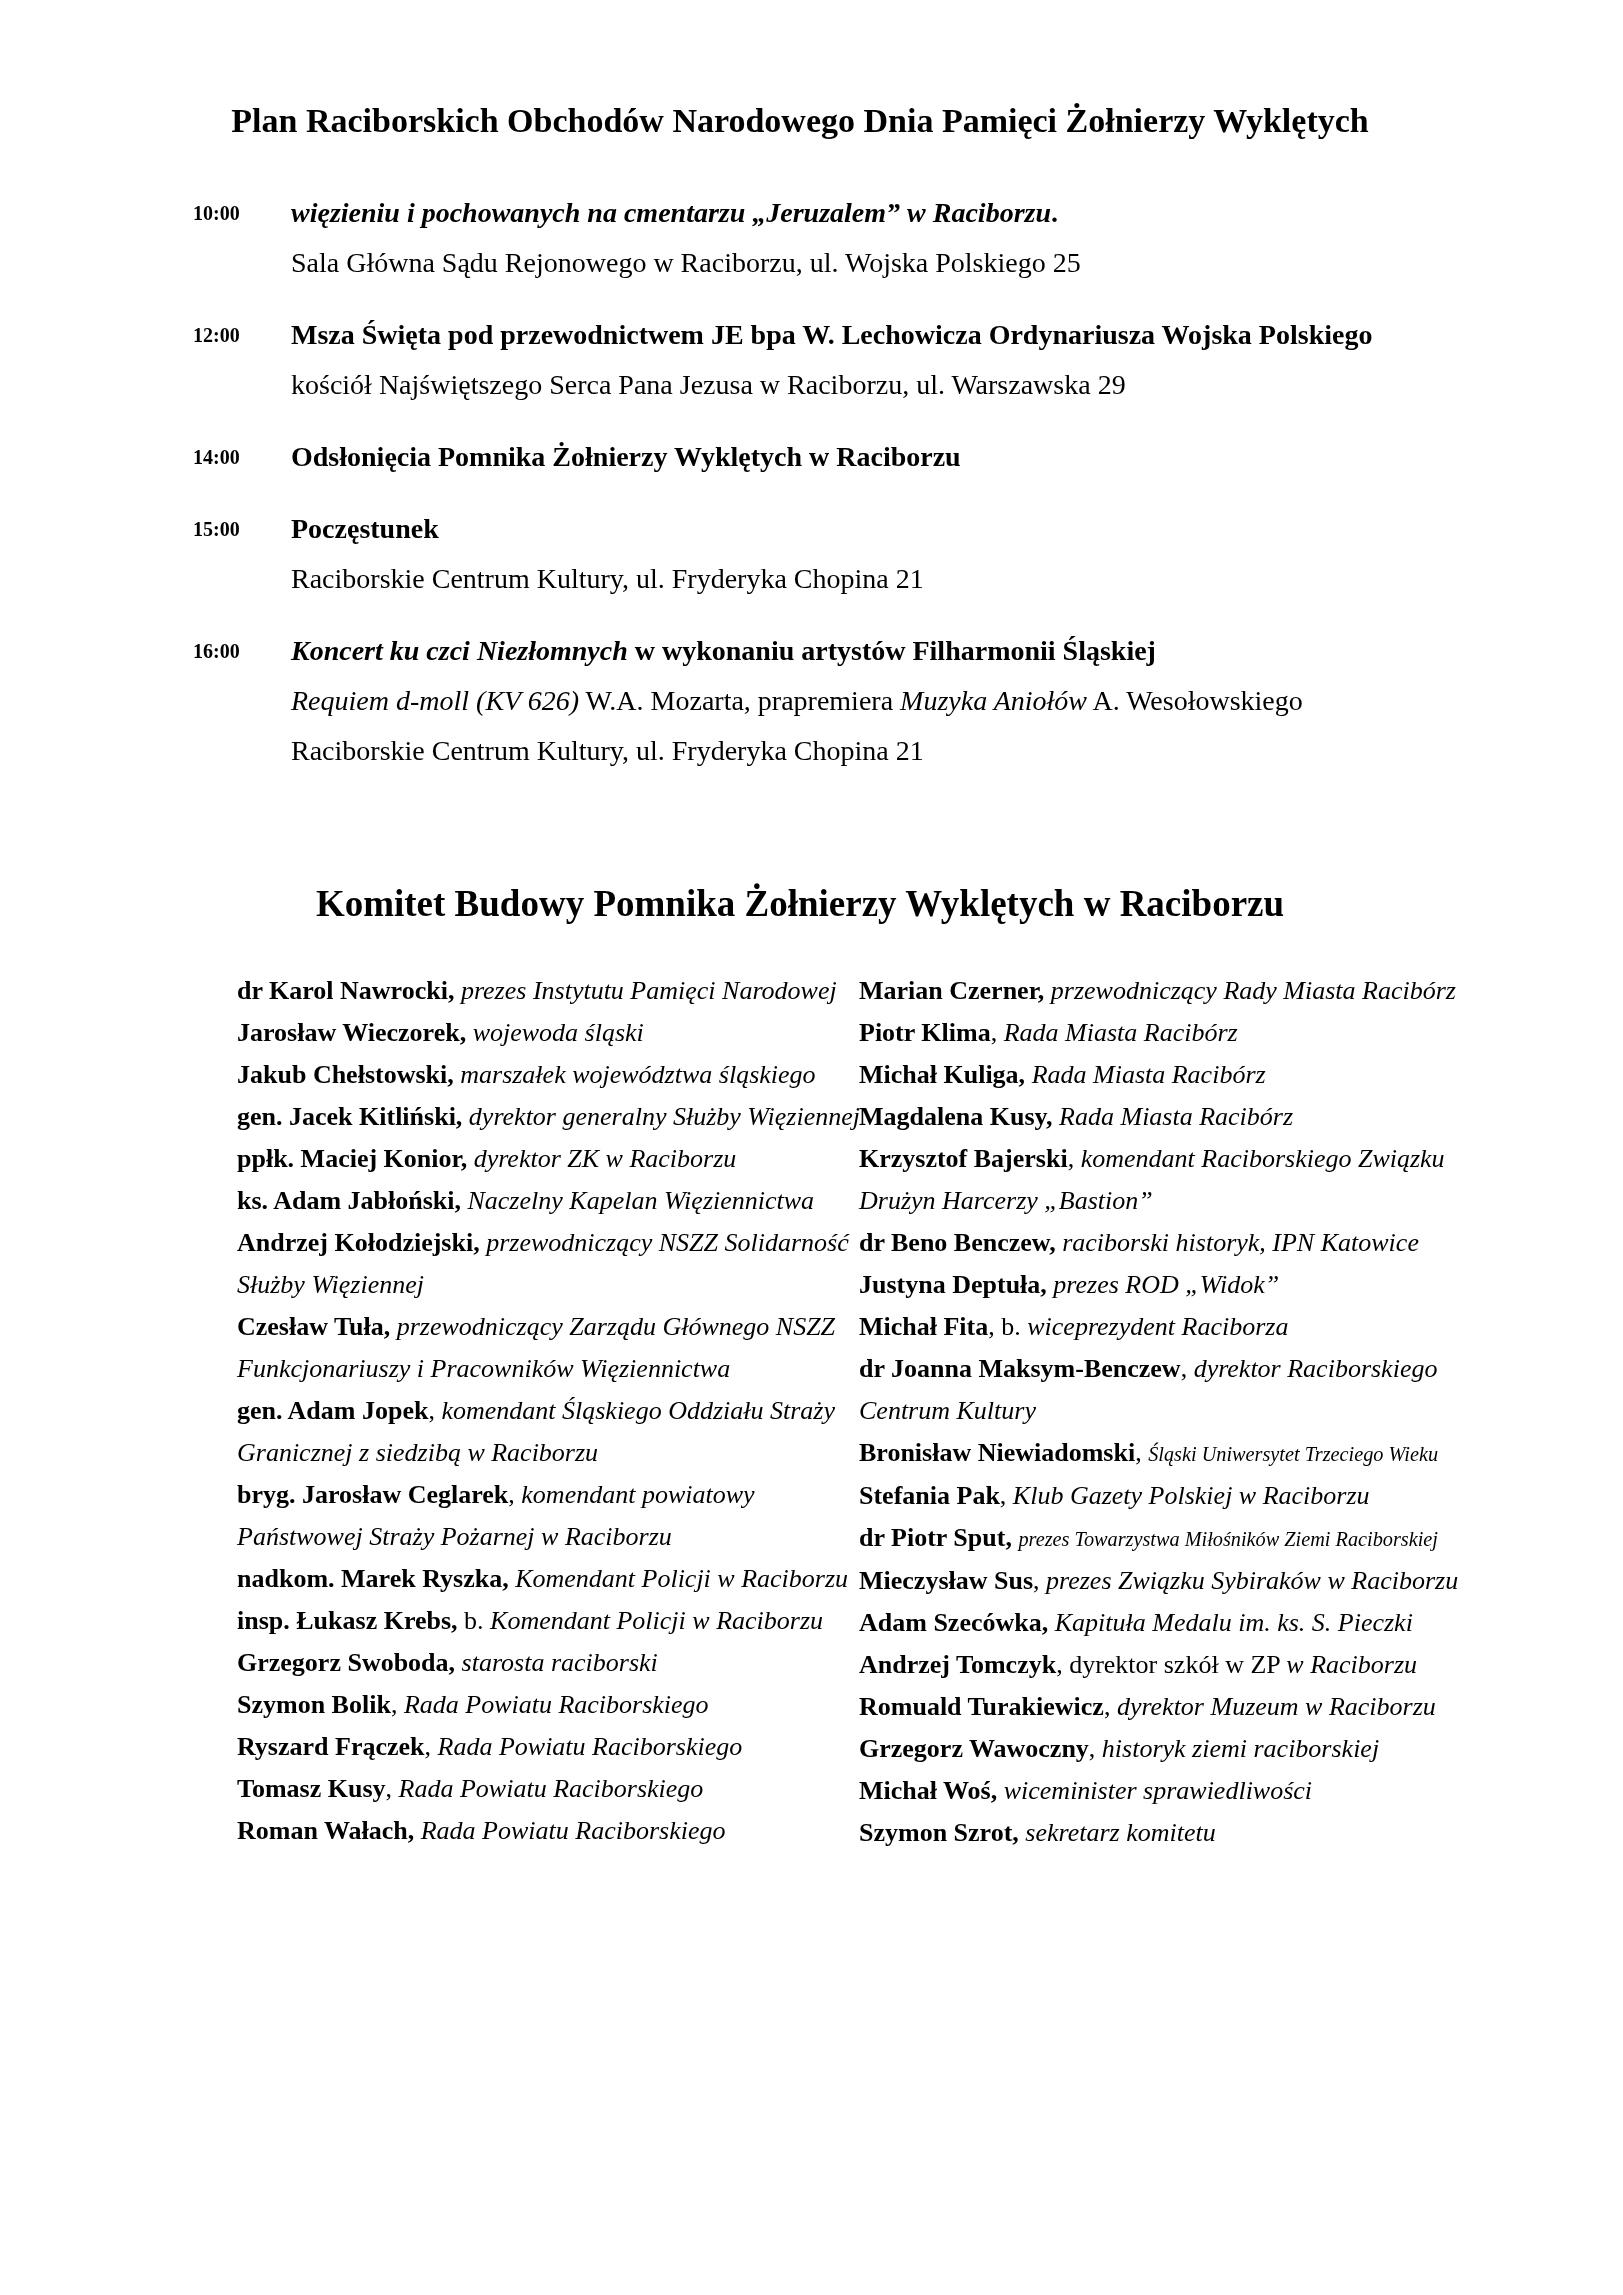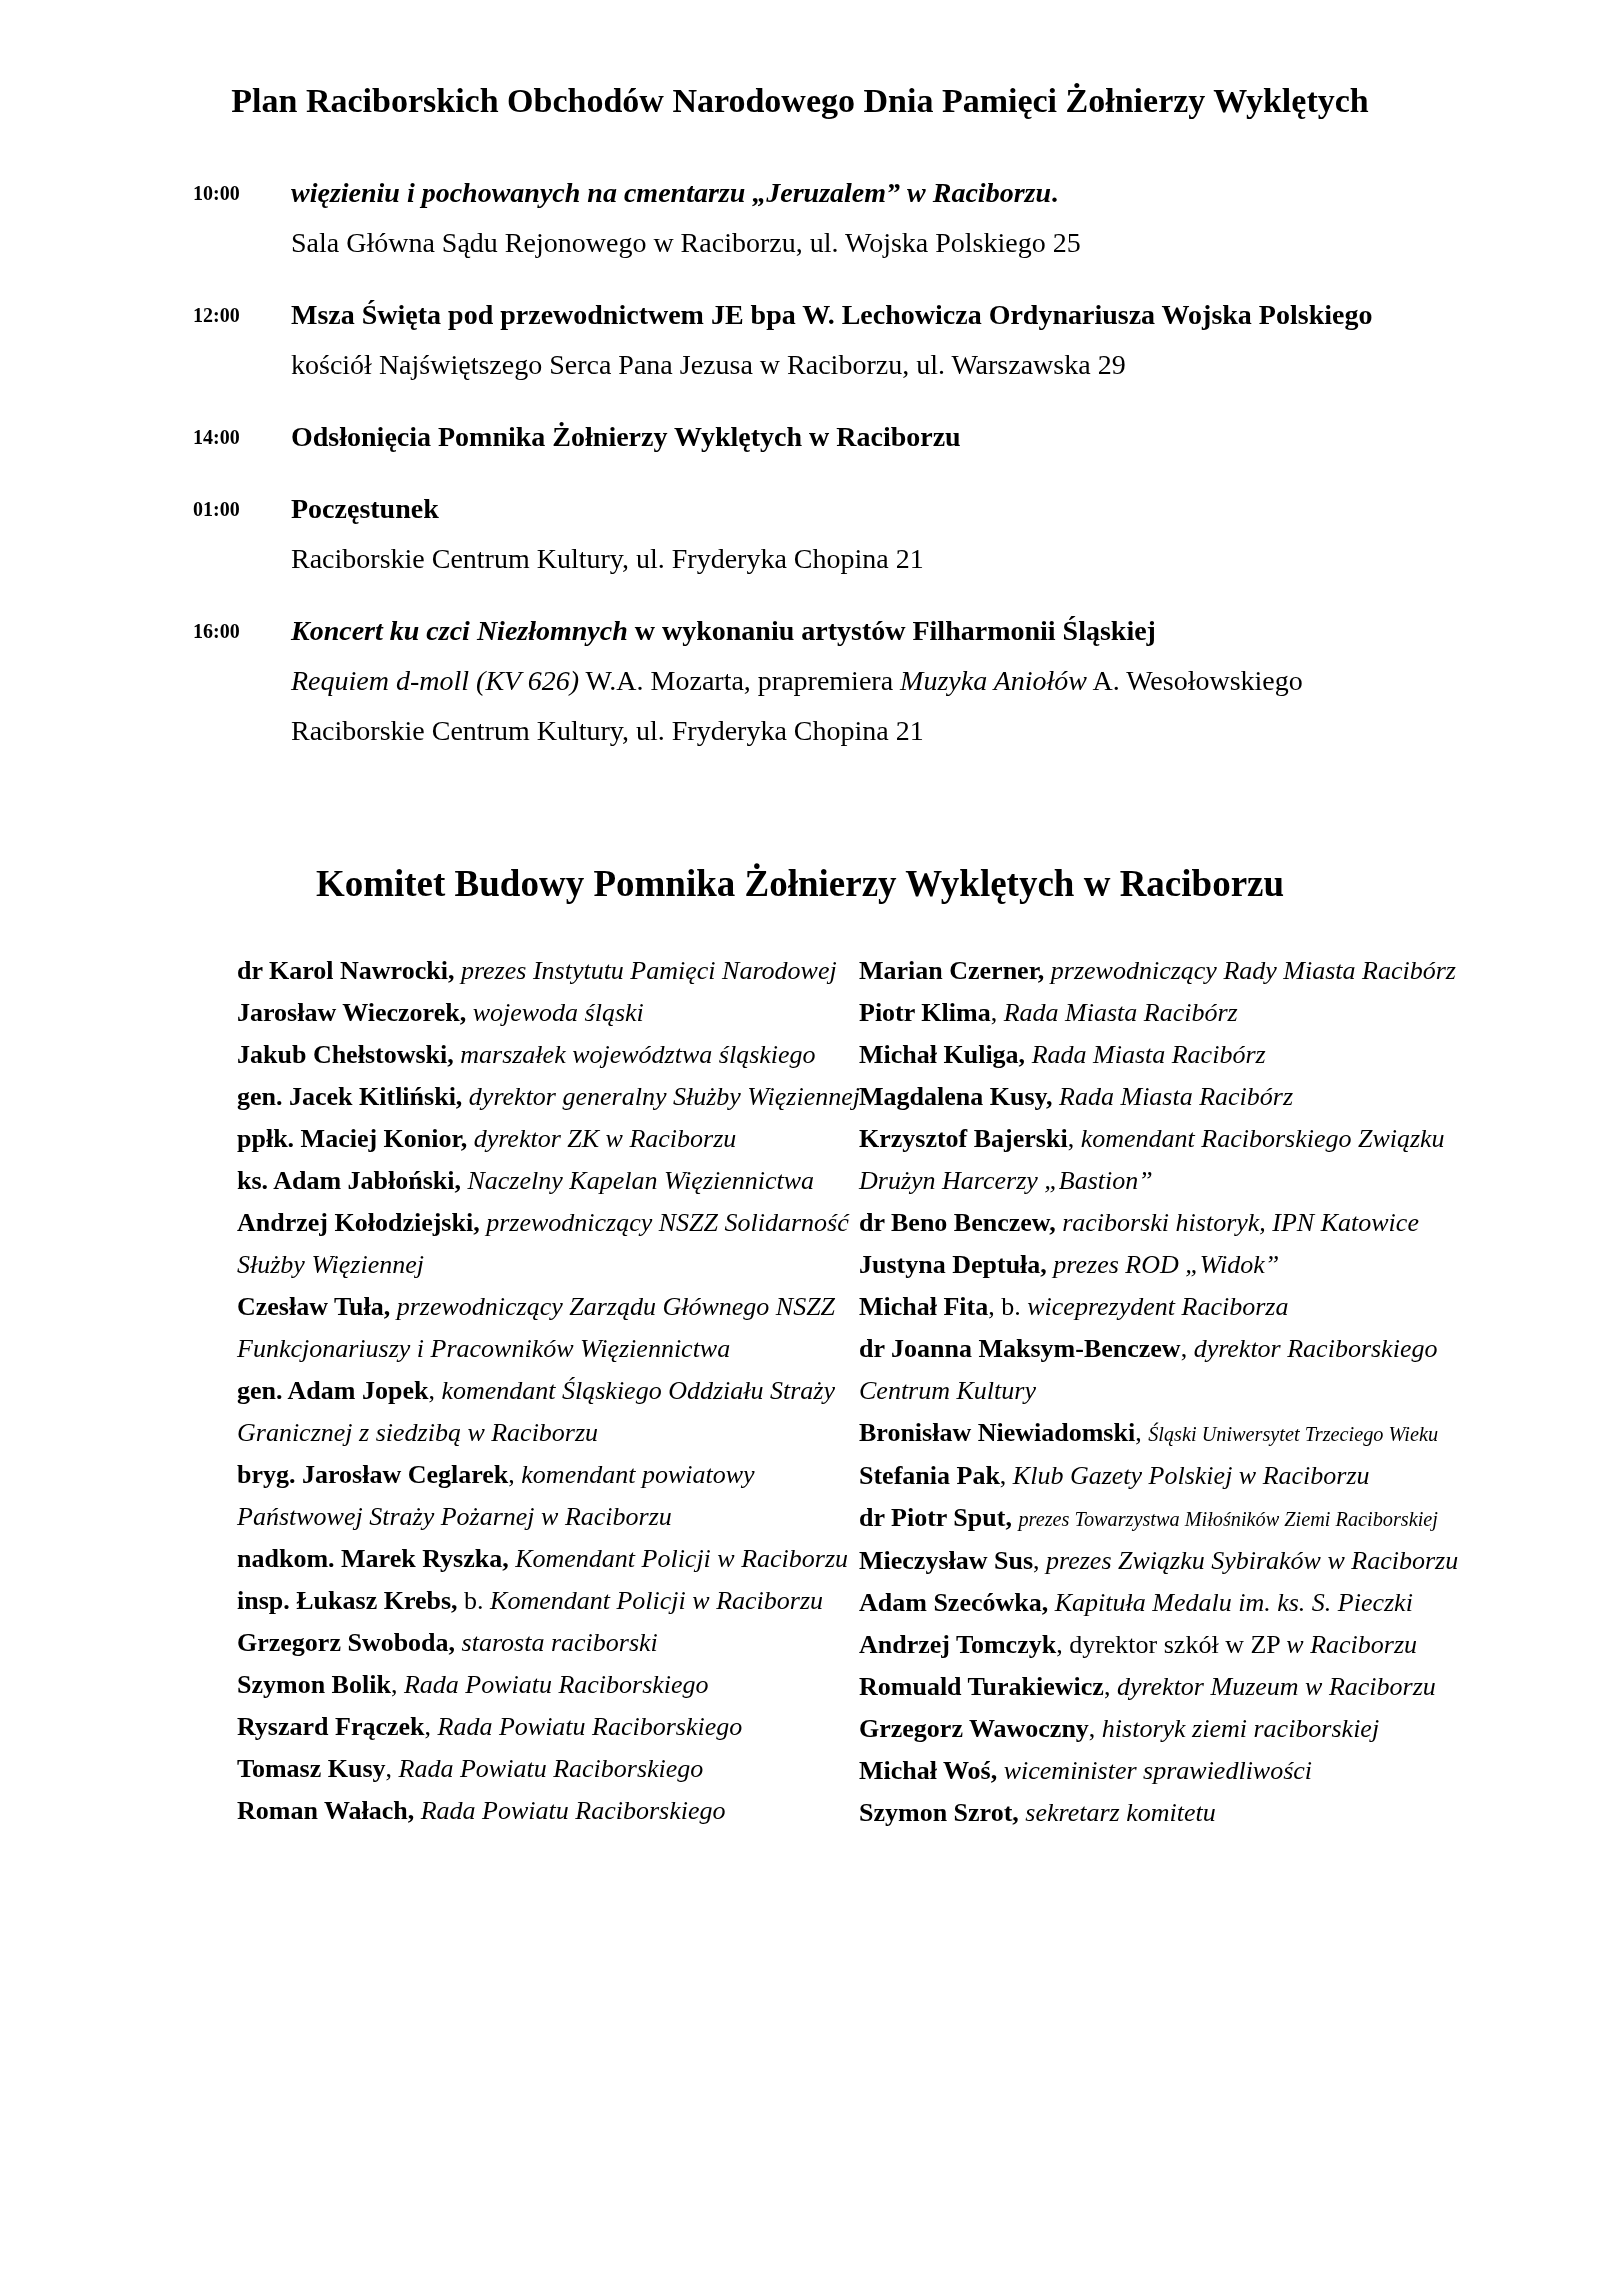--- a/index.html
+++ b/index.html
@@ -5,21 +5,21 @@
 <style>
   html, body { margin: 0; padding: 0; }
   body {
     width: 1623px;
     height: 2295px;
     background: #ffffff;
     color: #000000;
     font-family: "Liberation Serif", serif;
     overflow: hidden;
   }
-  .page { padding: 80px 216px 0 193px; }
+  .page { padding: 100px 216px 0 193px; }
 
   .doc-title {
     font-size: 34px;
     font-weight: bold;
     text-align: center;
     line-height: 42px;
     margin: 0 0 46px 0;
   }
 
   .schedule { }
@@ -81,21 +81,21 @@
   </div>
 
   <div class="sched-entry">
     <div class="sched-time">14:00</div>
     <div class="sched-body">
           <div class="sched-line"><span class="b">Odsłonięcia Pomnika Żołnierzy Wyklętych w Raciborzu</span></div>
         </div>
   </div>
 
   <div class="sched-entry">
-    <div class="sched-time">01:00</div>
+    <div class="sched-time">15:00</div>
     <div class="sched-body">
           <div class="sched-line"><span class="b">Poczęstunek</span></div>
           <div class="sched-line"><span>Raciborskie Centrum Kultury, ul. Fryderyka Chopina 21</span></div>
         </div>
   </div>
 
   <div class="sched-entry">
     <div class="sched-time">16:00</div>
     <div class="sched-body">
           <div class="sched-line"><span class="b i">Koncert ku czci Niezłomnych</span><span class="b"> w wykonaniu artystów Filharmonii Śląskiej</span></div>

